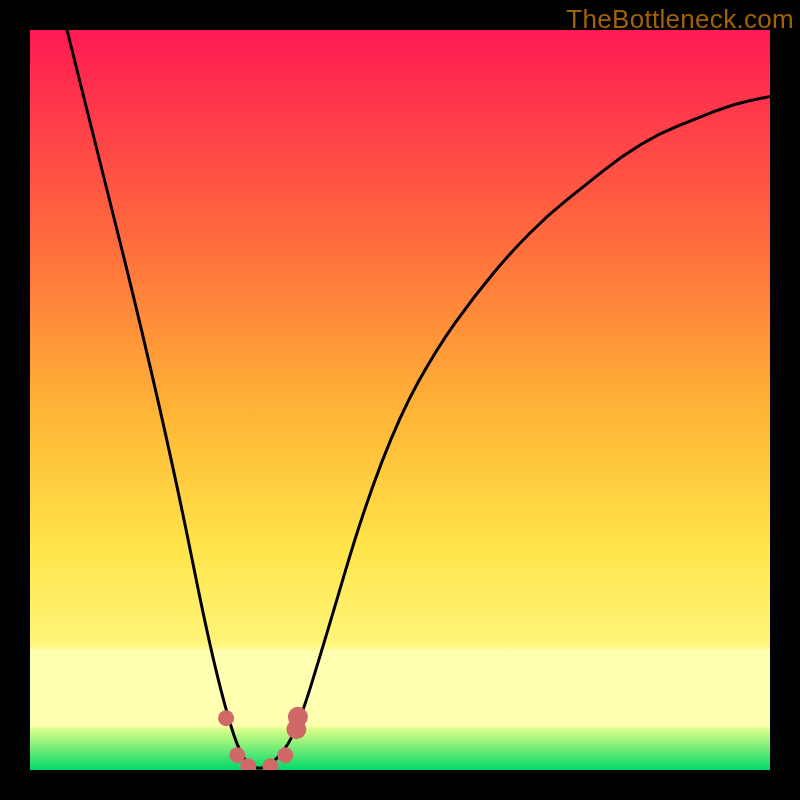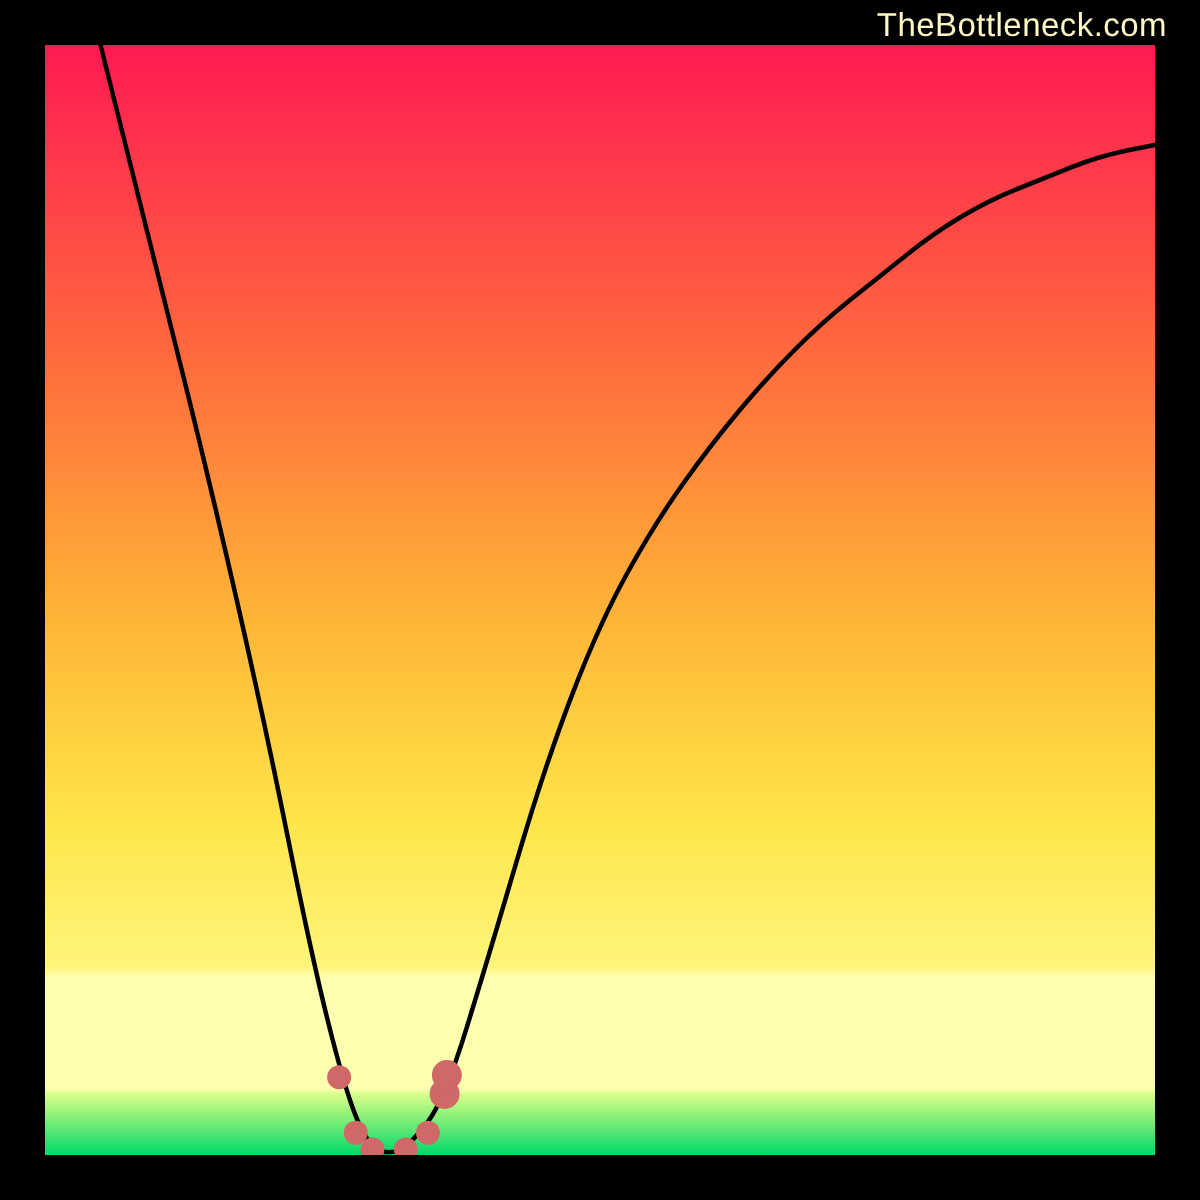--- a/index.html
+++ b/index.html
@@ -27,23 +27,23 @@
     position: absolute;
     top: 0;
     left: 0;
     width: 100%;
     height: 100%;
     display: block;
   }
   .watermark {
     position: absolute;
     top: 4px;
-    right: 22px;
-    color: #fef9c3;
-    font-size: 22px;
+    right: 6px;
+    color: #a16207;
+    font-size: 26px;
     font-weight: 500;
     letter-spacing: 0.3px;
   }
 </style>
 </head>
 <body>
 
 <div class="chart-frame">
   <div class="watermark">TheBottleneck.com</div>
 

